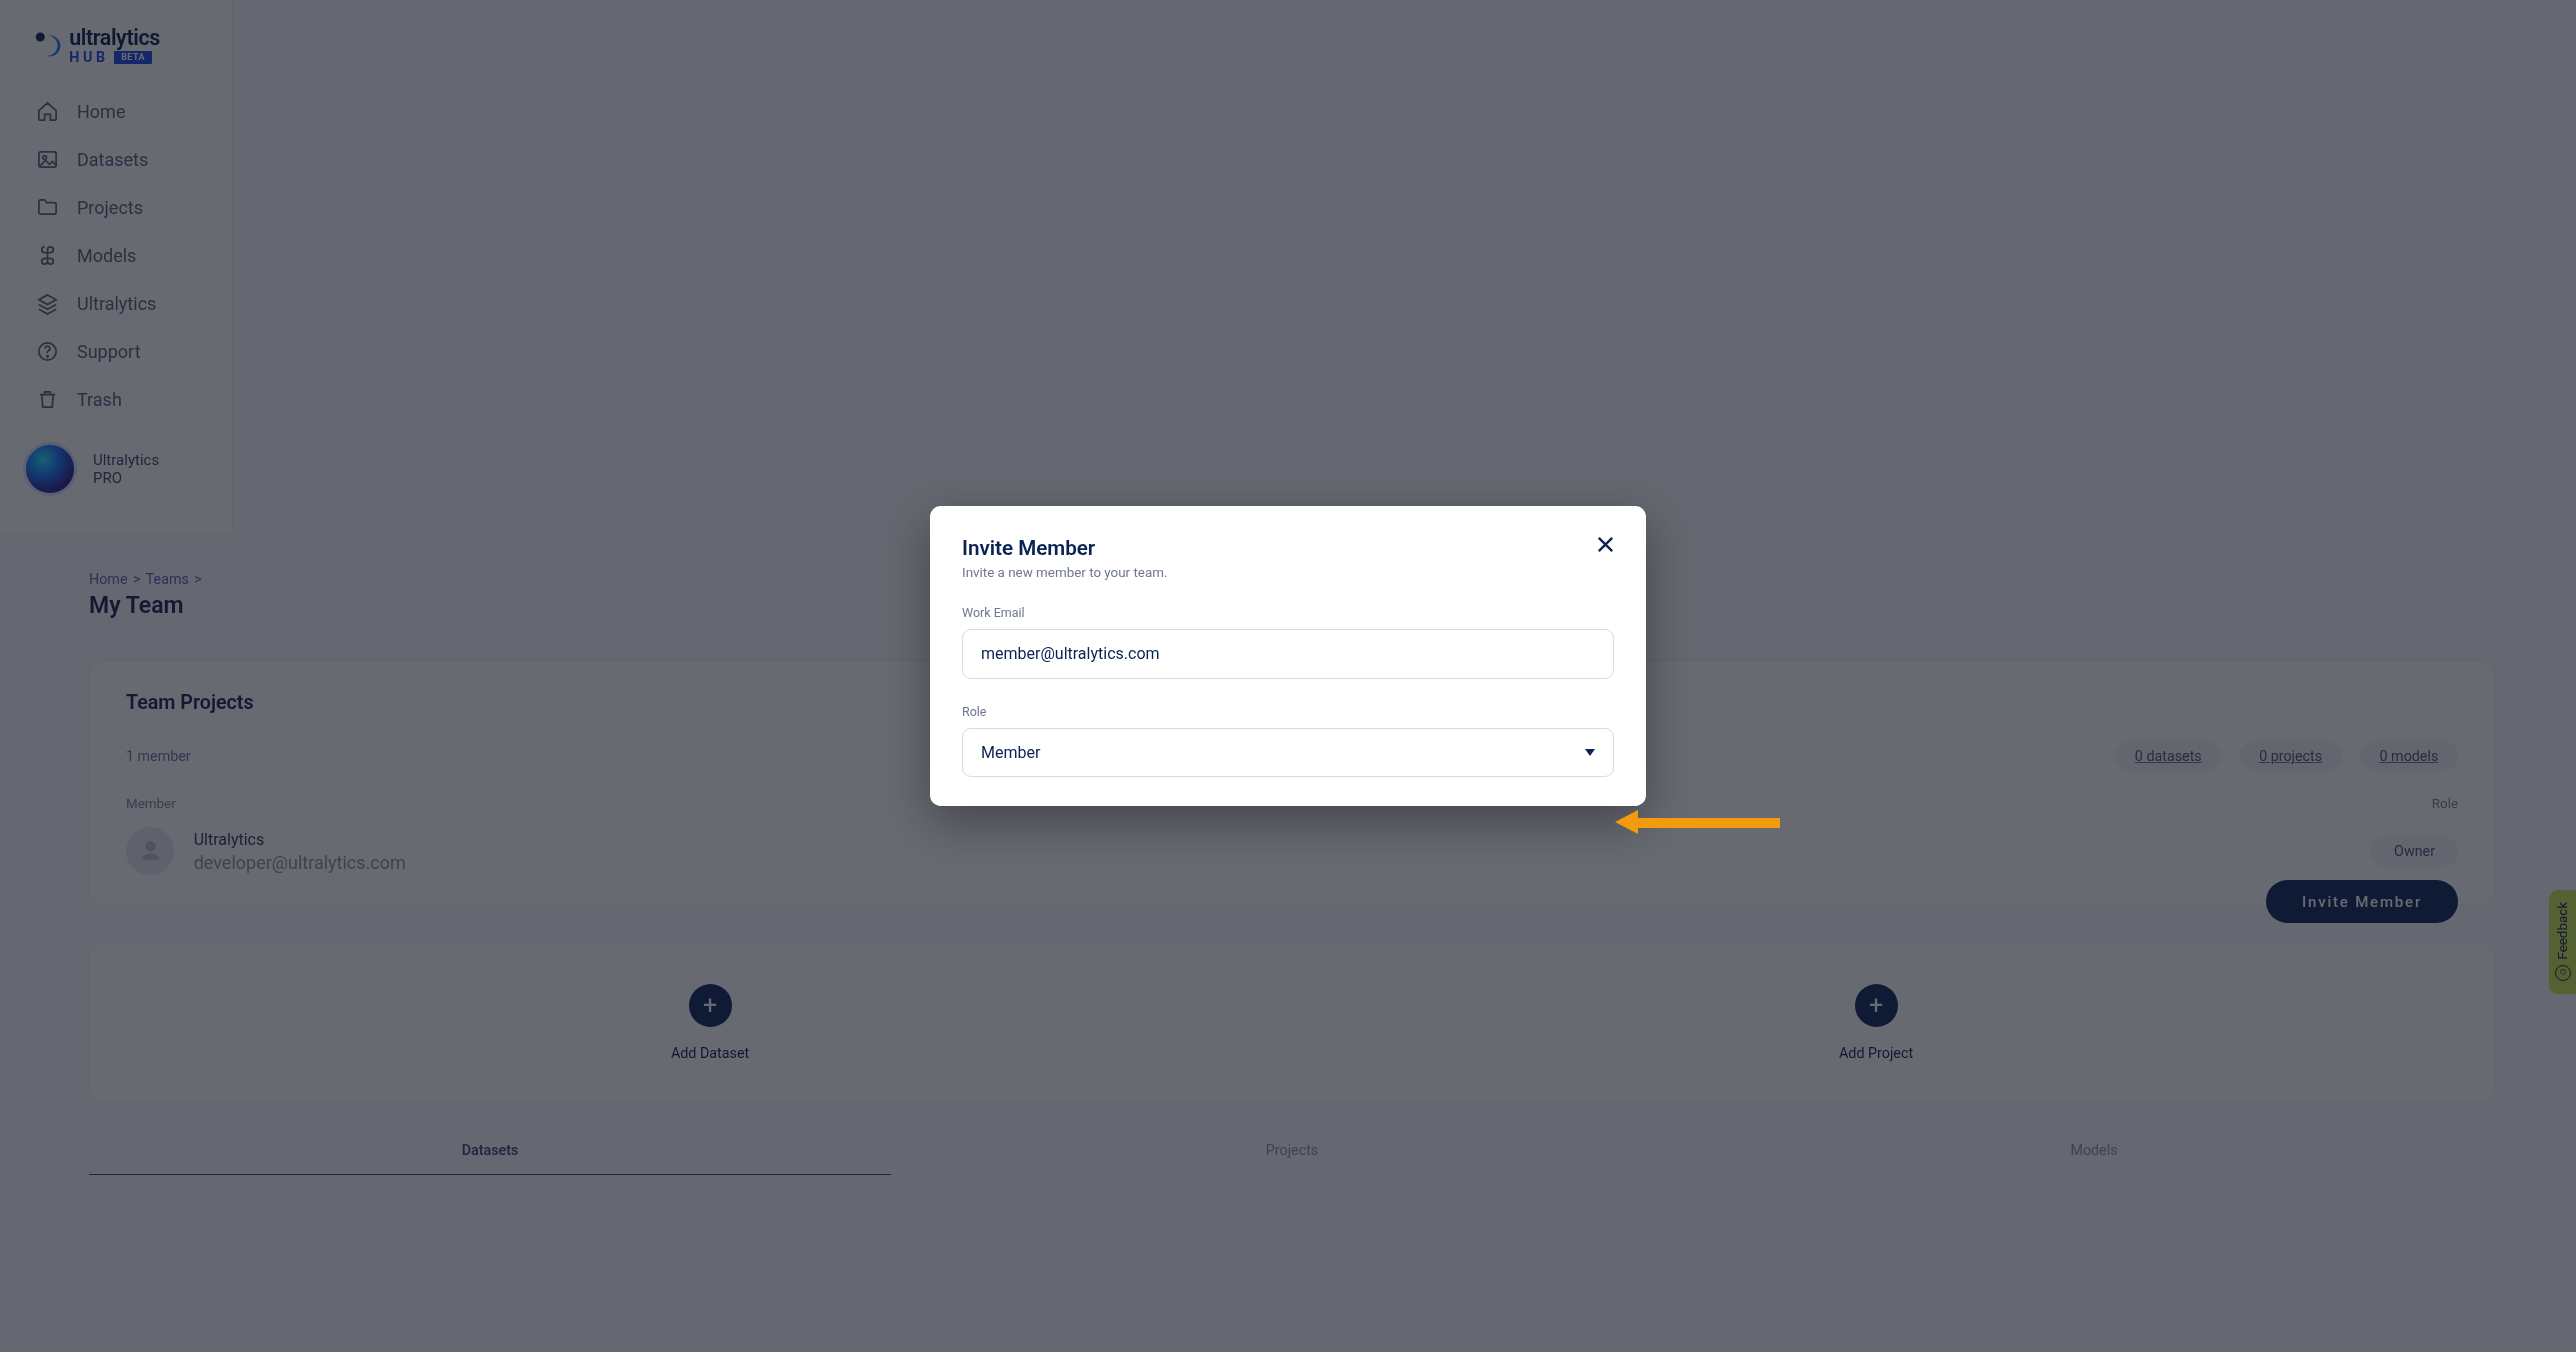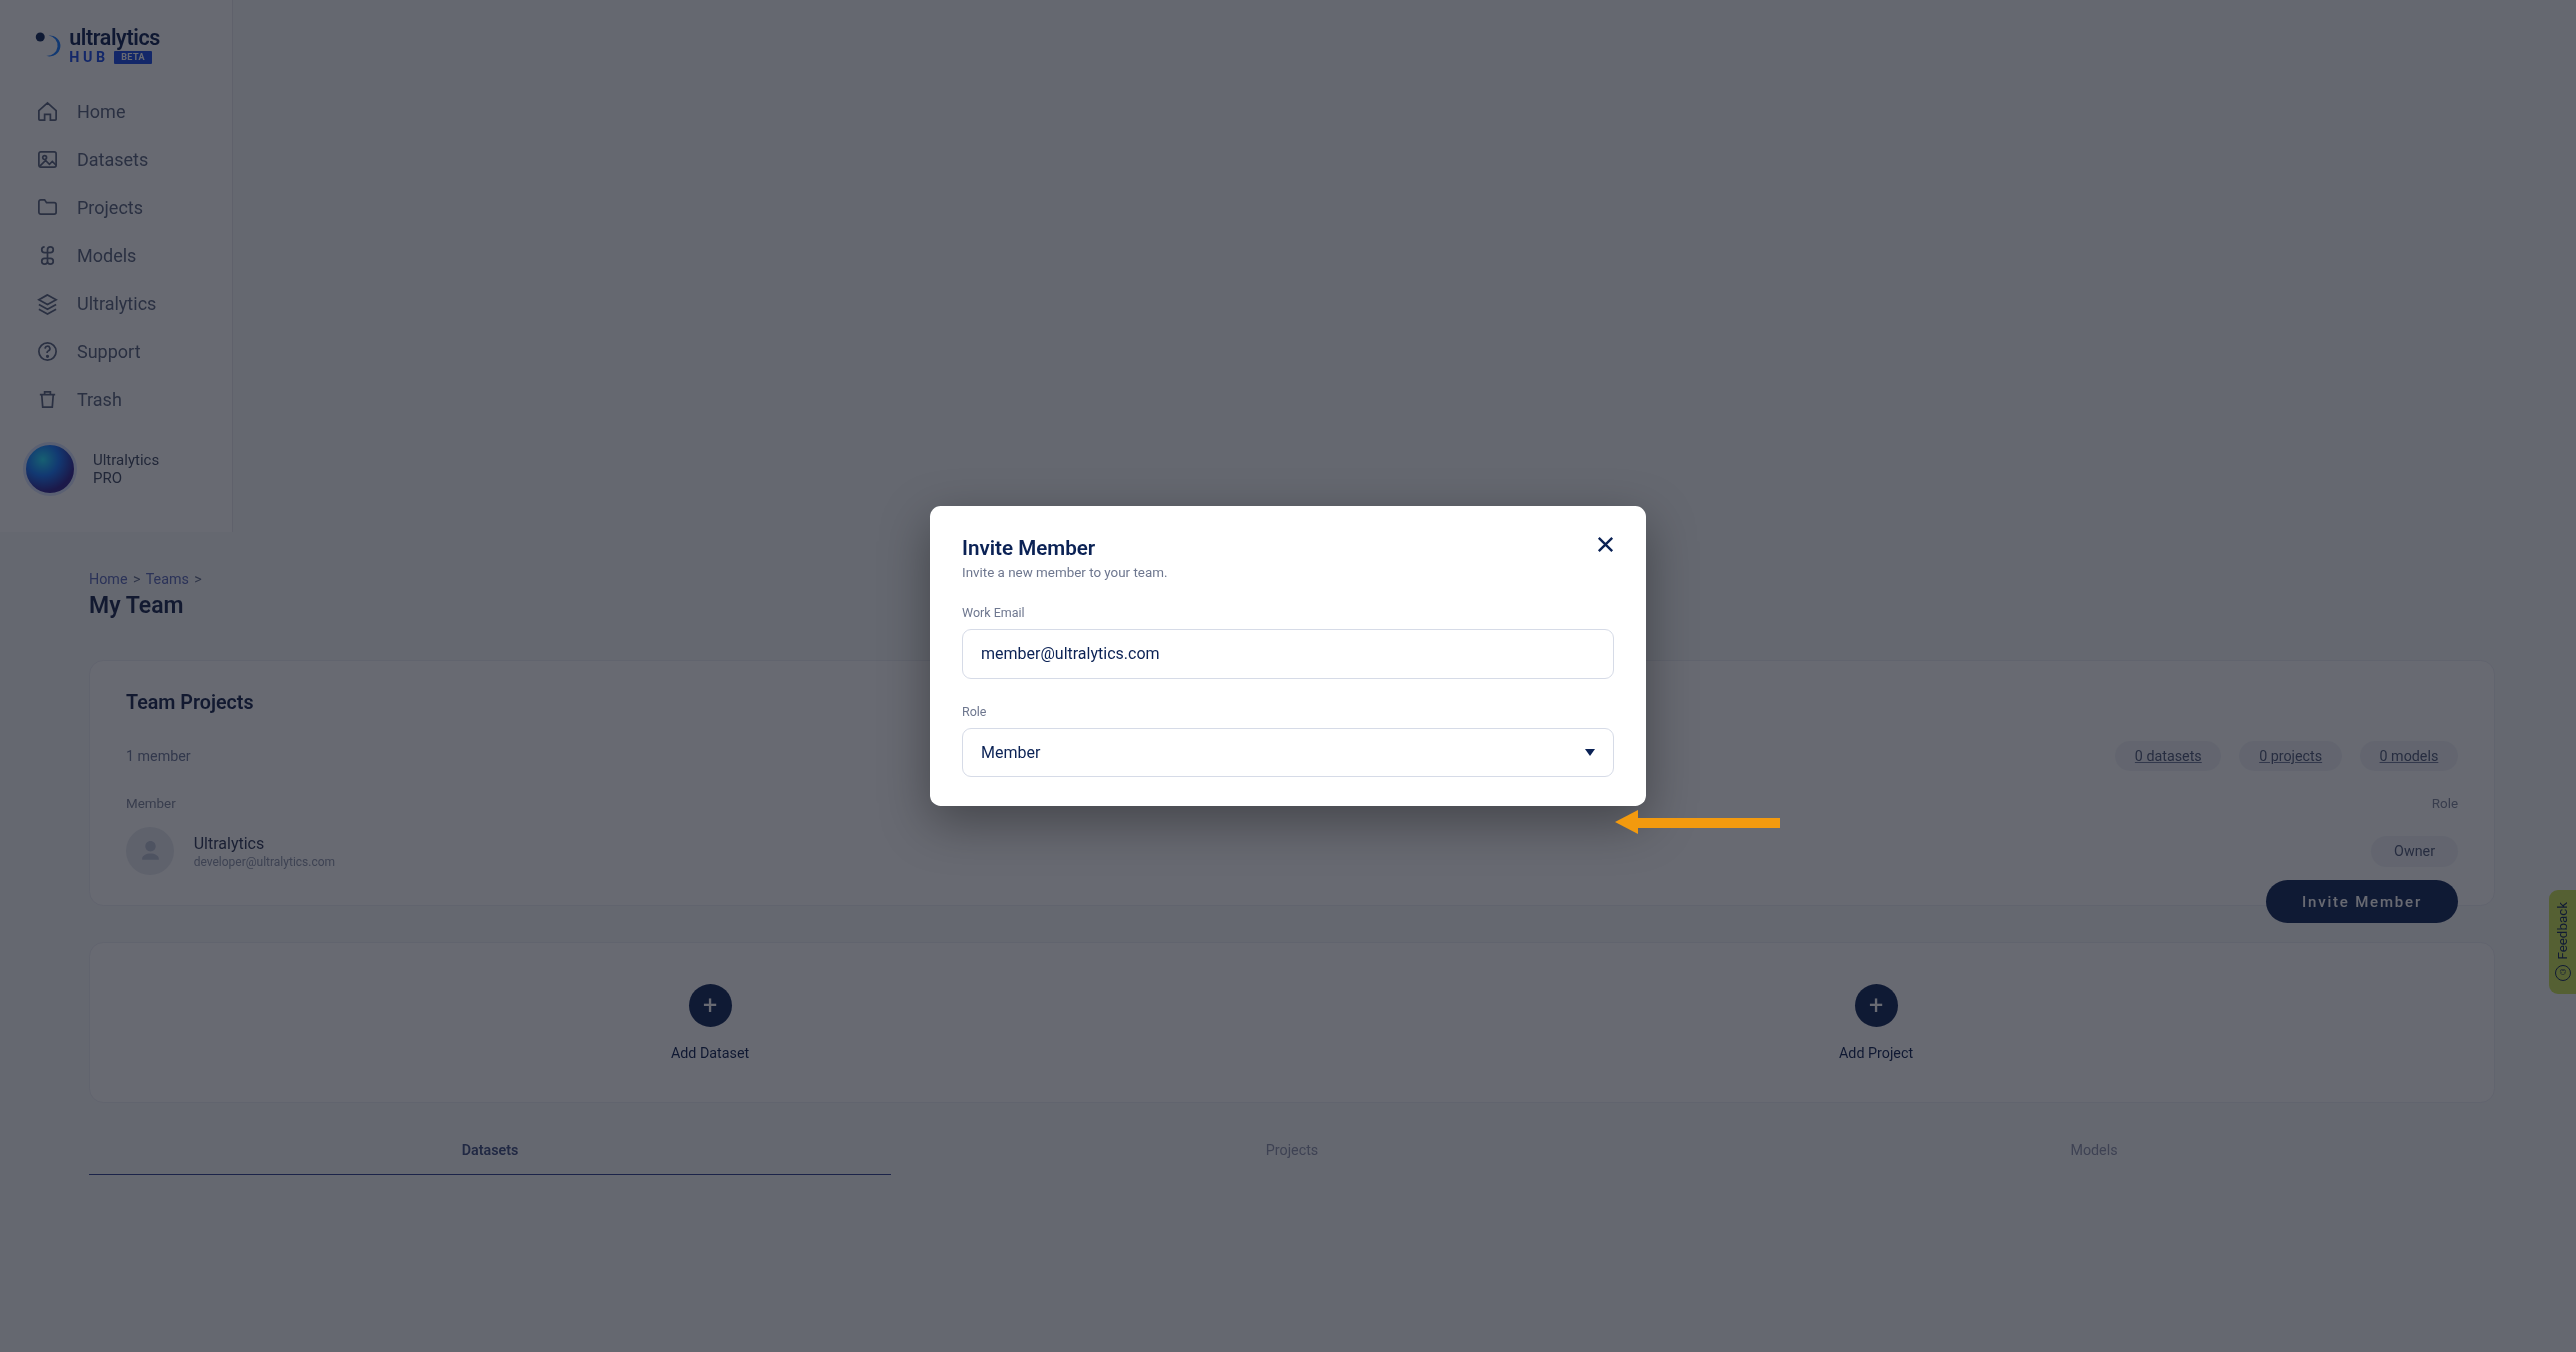--- a/index.html
+++ b/index.html
@@ -29,21 +29,21 @@
   .card-title{font-size:19.7px;font-weight:600;color:#12214a;}
   .card-sub-row{display:flex;justify-content:space-between;align-items:center;margin-top:27px;font-size:14.3px;color:#6a7596;}
   .chips{display:flex;gap:18px;text-decoration:underline;}
   .chip{background:#f0f2f7;border-radius:16px;padding:7.2px 19.7px;font-size:14.3px;color:#4a5574;}
   .head-row{display:flex;justify-content:space-between;margin-top:25px;font-size:13.4px;color:#7b8399;}
   .member-row{display:flex;justify-content:space-between;align-items:center;margin-top:16px;}
   .member-left{display:flex;align-items:center;gap:19.7px;}
   .member-avatar{width:48px;height:48px;border-radius:50%;background:#e6e8ef;display:flex;align-items:center;justify-content:center;}
   .member-avatar svg{width:25px;height:25px;fill:#b7bed0;}
   .m-name{font-size:16px;color:#2a3454;}
-  .m-email{font-size:12px;color:#8a92a8;margin-top:2.7px;}
+  .m-email{font-size:18px;color:#8a92a8;margin-top:2.7px;}
   .role-badge{background:#f0f2f7;border-radius:18px;padding:7.2px 23px;font-size:14.3px;color:#4a5574;}
   .invite-btn{position:absolute;right:36px;bottom:-18px;background:#0b2255;color:#fff;padding:12.5px 36px;border-radius:27px;font-size:15px;letter-spacing:1.8px;font-weight:500;cursor:pointer;}
   .card2{background:#fefefe;border:0.9px solid #eceef3;border-radius:14.3px;margin-top:36px;padding:41px 36px;display:flex;justify-content:space-around;}
   .add-box{display:flex;flex-direction:column;align-items:center;gap:18px;}
   .plus-circle{width:43px;height:43px;border-radius:50%;background:#0b2255;display:flex;align-items:center;justify-content:center;color:#fff;font-size:25px;cursor:pointer;}
   .tabs{display:flex;margin-top:23px;}
   .tab{flex:1;text-align:center;padding:16px 0;font-size:14.3px;color:#8a91a9;border-bottom:1.8px solid transparent;cursor:pointer;}
   .tab.active{color:#3b4b7e;border-bottom:1.8px solid #2a3a8e;font-weight:600;}
   
   .feedback{position:absolute;right:0;top:50%;transform:translateY(-50%);background:#c9e250;color:#0b2255;writing-mode:vertical-rl;transform-origin:center;padding:12.5px 5.4px;border-radius:9px 0 0 9px;font-size:13.4px;display:flex;align-items:center;gap:5.4px;cursor:pointer;}

